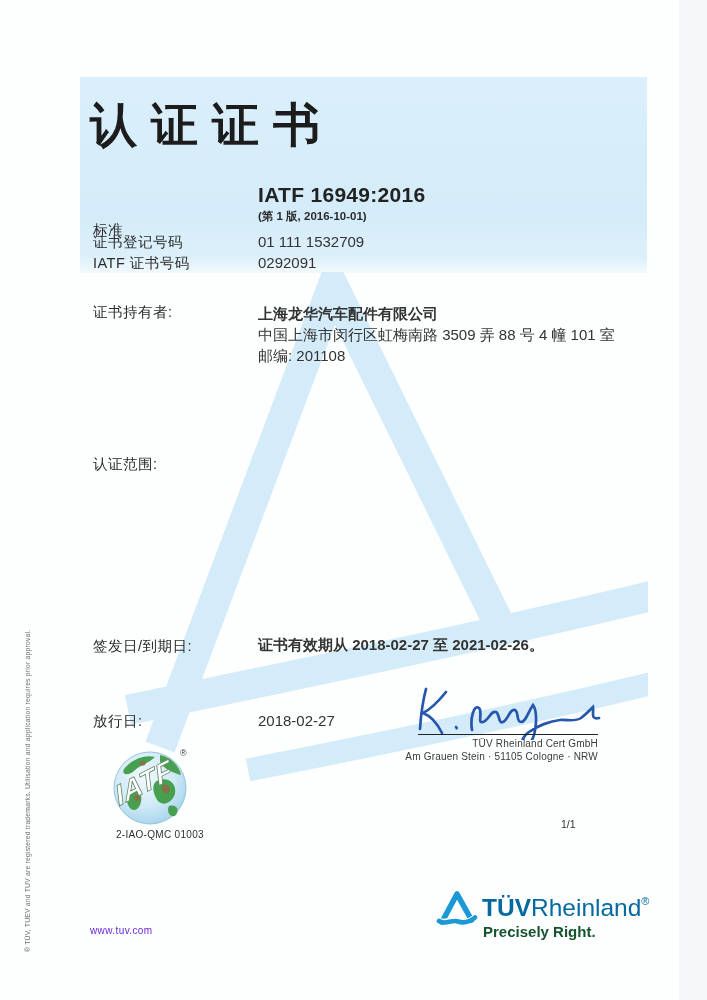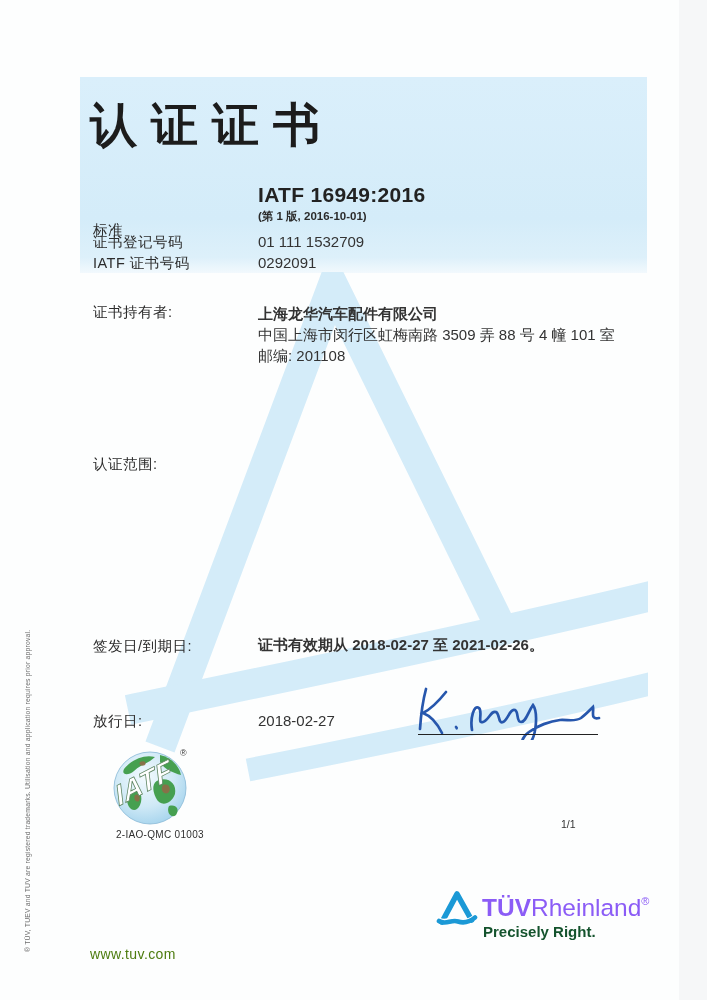--- a/index.html
+++ b/index.html
@@ -31,23 +31,23 @@
   .std-value{left:258px;top:183px;font-size:21px;font-weight:700;color:#222;letter-spacing:.3px;}
   .std-edition{left:258px;top:209px;font-size:11.5px;font-weight:700;color:#2b2b2b;}
   .holder-line{line-height:21px;}
   .statement{left:258px;top:580px;font-size:15px;font-weight:700;color:#2e2e2e;}
   .sig-svg{left:408px;top:682px;width:200px;height:58px;}
   .sig-line{left:418px;top:734px;width:180px;border-top:1.4px solid #222;}
   .issuer{left:397px;top:737px;width:201px;text-align:right;font-size:10px;color:#3a3a3a;line-height:13px;letter-spacing:.2px;}
   .iatf-logo{left:110px;top:744px;width:84px;height:84px;}
   .iatf-code{left:116px;top:829px;font-size:10px;color:#2f2f2f;letter-spacing:.3px;}
   .page-indicator{left:561px;top:818px;font-size:10.5px;color:#333;}
-  .website{left:90px;top:946px;font-size:14px;color:#4d7c0f;letter-spacing:.4px;}
+  .website{left:90px;top:925px;font-size:10px;color:#6d28d9;letter-spacing:.4px;}
   .tuv-logo-svg{left:436px;top:890px;width:42px;height:40px;}
-  .wordmark{left:482px;top:894px;font-size:24.5px;color:#8b5cf6;white-space:nowrap;}
+  .wordmark{left:482px;top:894px;font-size:24.5px;color:#0369a1;white-space:nowrap;}
   .wordmark .tuv{font-weight:700;}
   .wordmark .reg{font-size:11px;vertical-align:11px;}
   .tagline{left:483px;top:923px;font-size:15px;font-weight:700;color:#14532d;}
   .side-note{
     left:24px;top:952px;transform-origin:0 0;transform:rotate(-90deg);
     font-size:6.8px;color:#6f6f6f;white-space:nowrap;letter-spacing:.2px;
   }
 </style>
 </head>
 <body>
@@ -93,20 +93,24 @@
 
   <svg class="abs sig-svg" viewBox="0 0 200 58">
     <g fill="none" stroke="#2757ad" stroke-width="2.7" stroke-linecap="round">
       <path d="M18 7 C15 18, 13 32, 12 47"></path>
       <path d="M38 10 C30 20, 23 27, 15 31 C23 34, 30 43, 34 51"></path>
       <path d="M48 45 C48.5 45.5, 49 46, 48.7 46.3"></path>
       <path d="M64 48 C62 36 66 22 71 26 C75 30 69 42 75 40 C81 38 83 28 88 30 C92 32 90 42 95 40 C100 38 102 26 107 28 C111 30 108 40 113 40 C118 40 120 30 125 23 C130 30 129 56 120 63 C113 68 111 57 121 50 C129 44 142 39 152 38 C160 37.5 167 40 173 36 C177 33 181 29 185 25 C186 30 182 38 191 36"></path>
     </g>
   </svg>
   <div class="abs sig-line"></div>
+  <div class="abs issuer">
+    <div>TÜV Rheinland Cert GmbH</div>
+    <div>Am Grauen Stein · 51105 Cologne · NRW</div>
+  </div>
 
   <svg class="abs iatf-logo" viewBox="0 0 84 84">
     <defs>
       <radialGradient id="ocean" cx="42%" cy="35%" r="75%">
         <stop offset="0%" stop-color="#f3fafe"></stop>
         <stop offset="55%" stop-color="#cfe9f6"></stop>
         <stop offset="100%" stop-color="#9ccfeb"></stop>
       </radialGradient>
     </defs>
     <circle cx="40" cy="44" r="36" fill="url(#ocean)" stroke="#86b8d5" stroke-width="0.8"></circle>

